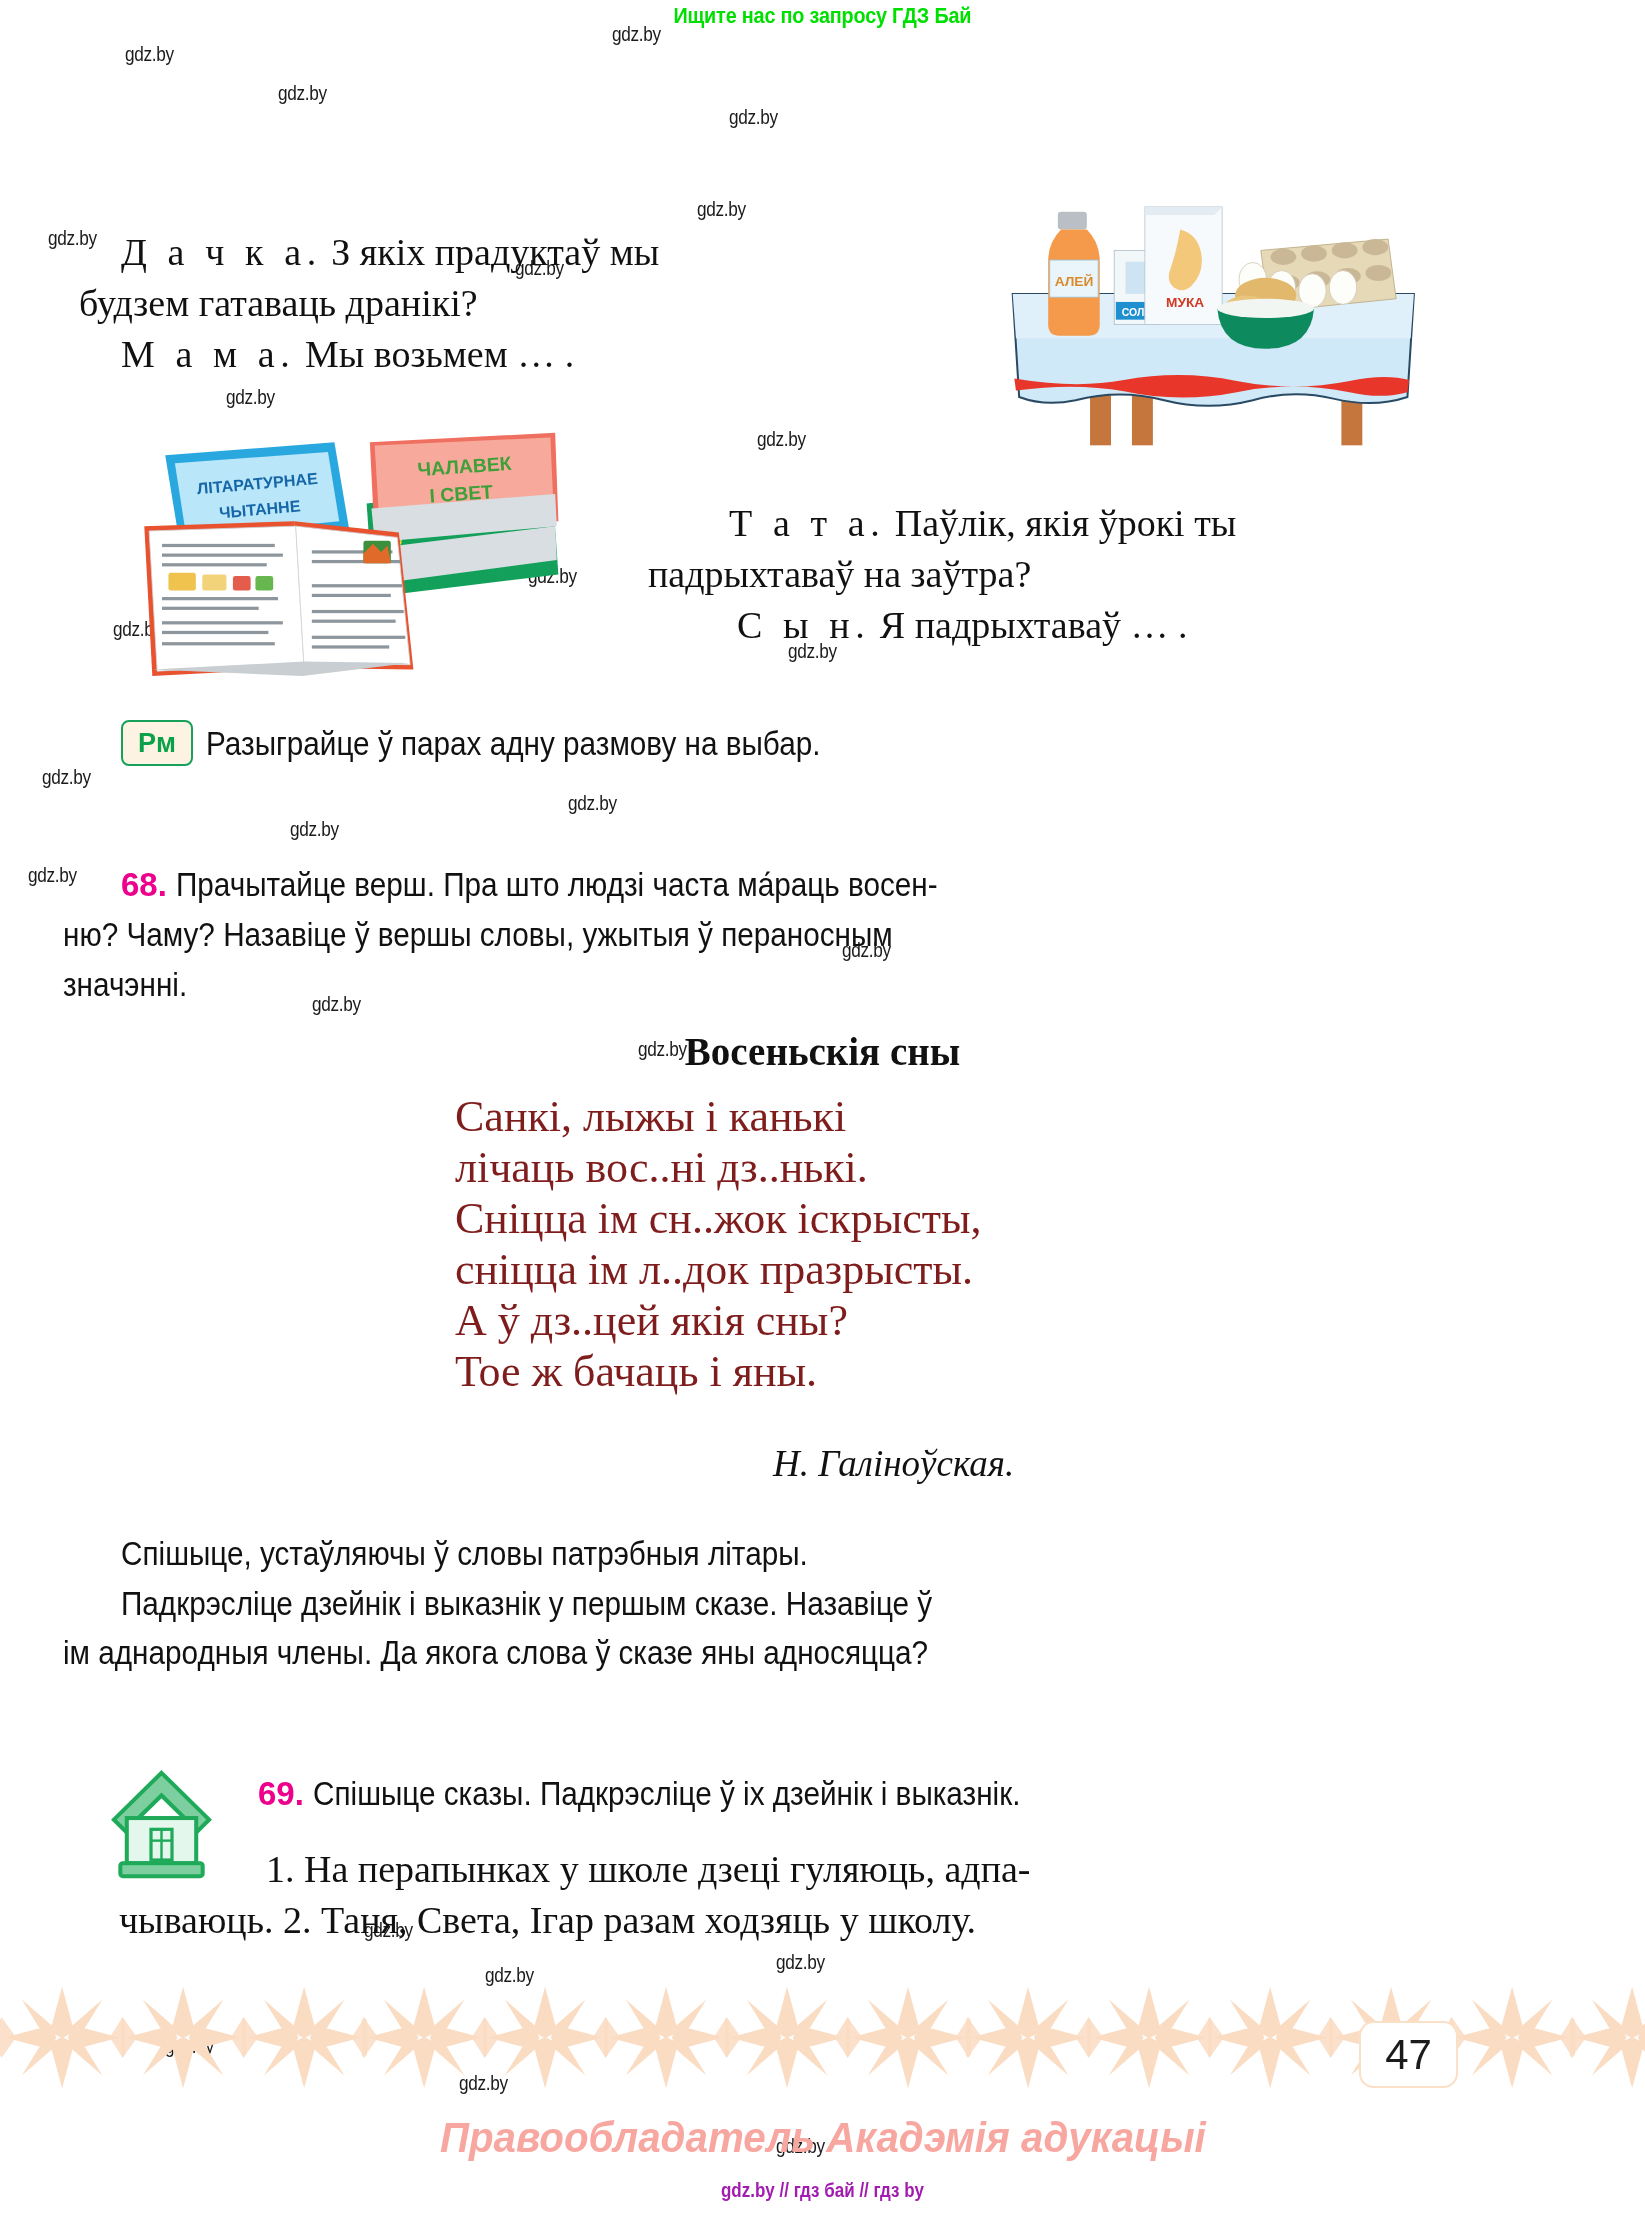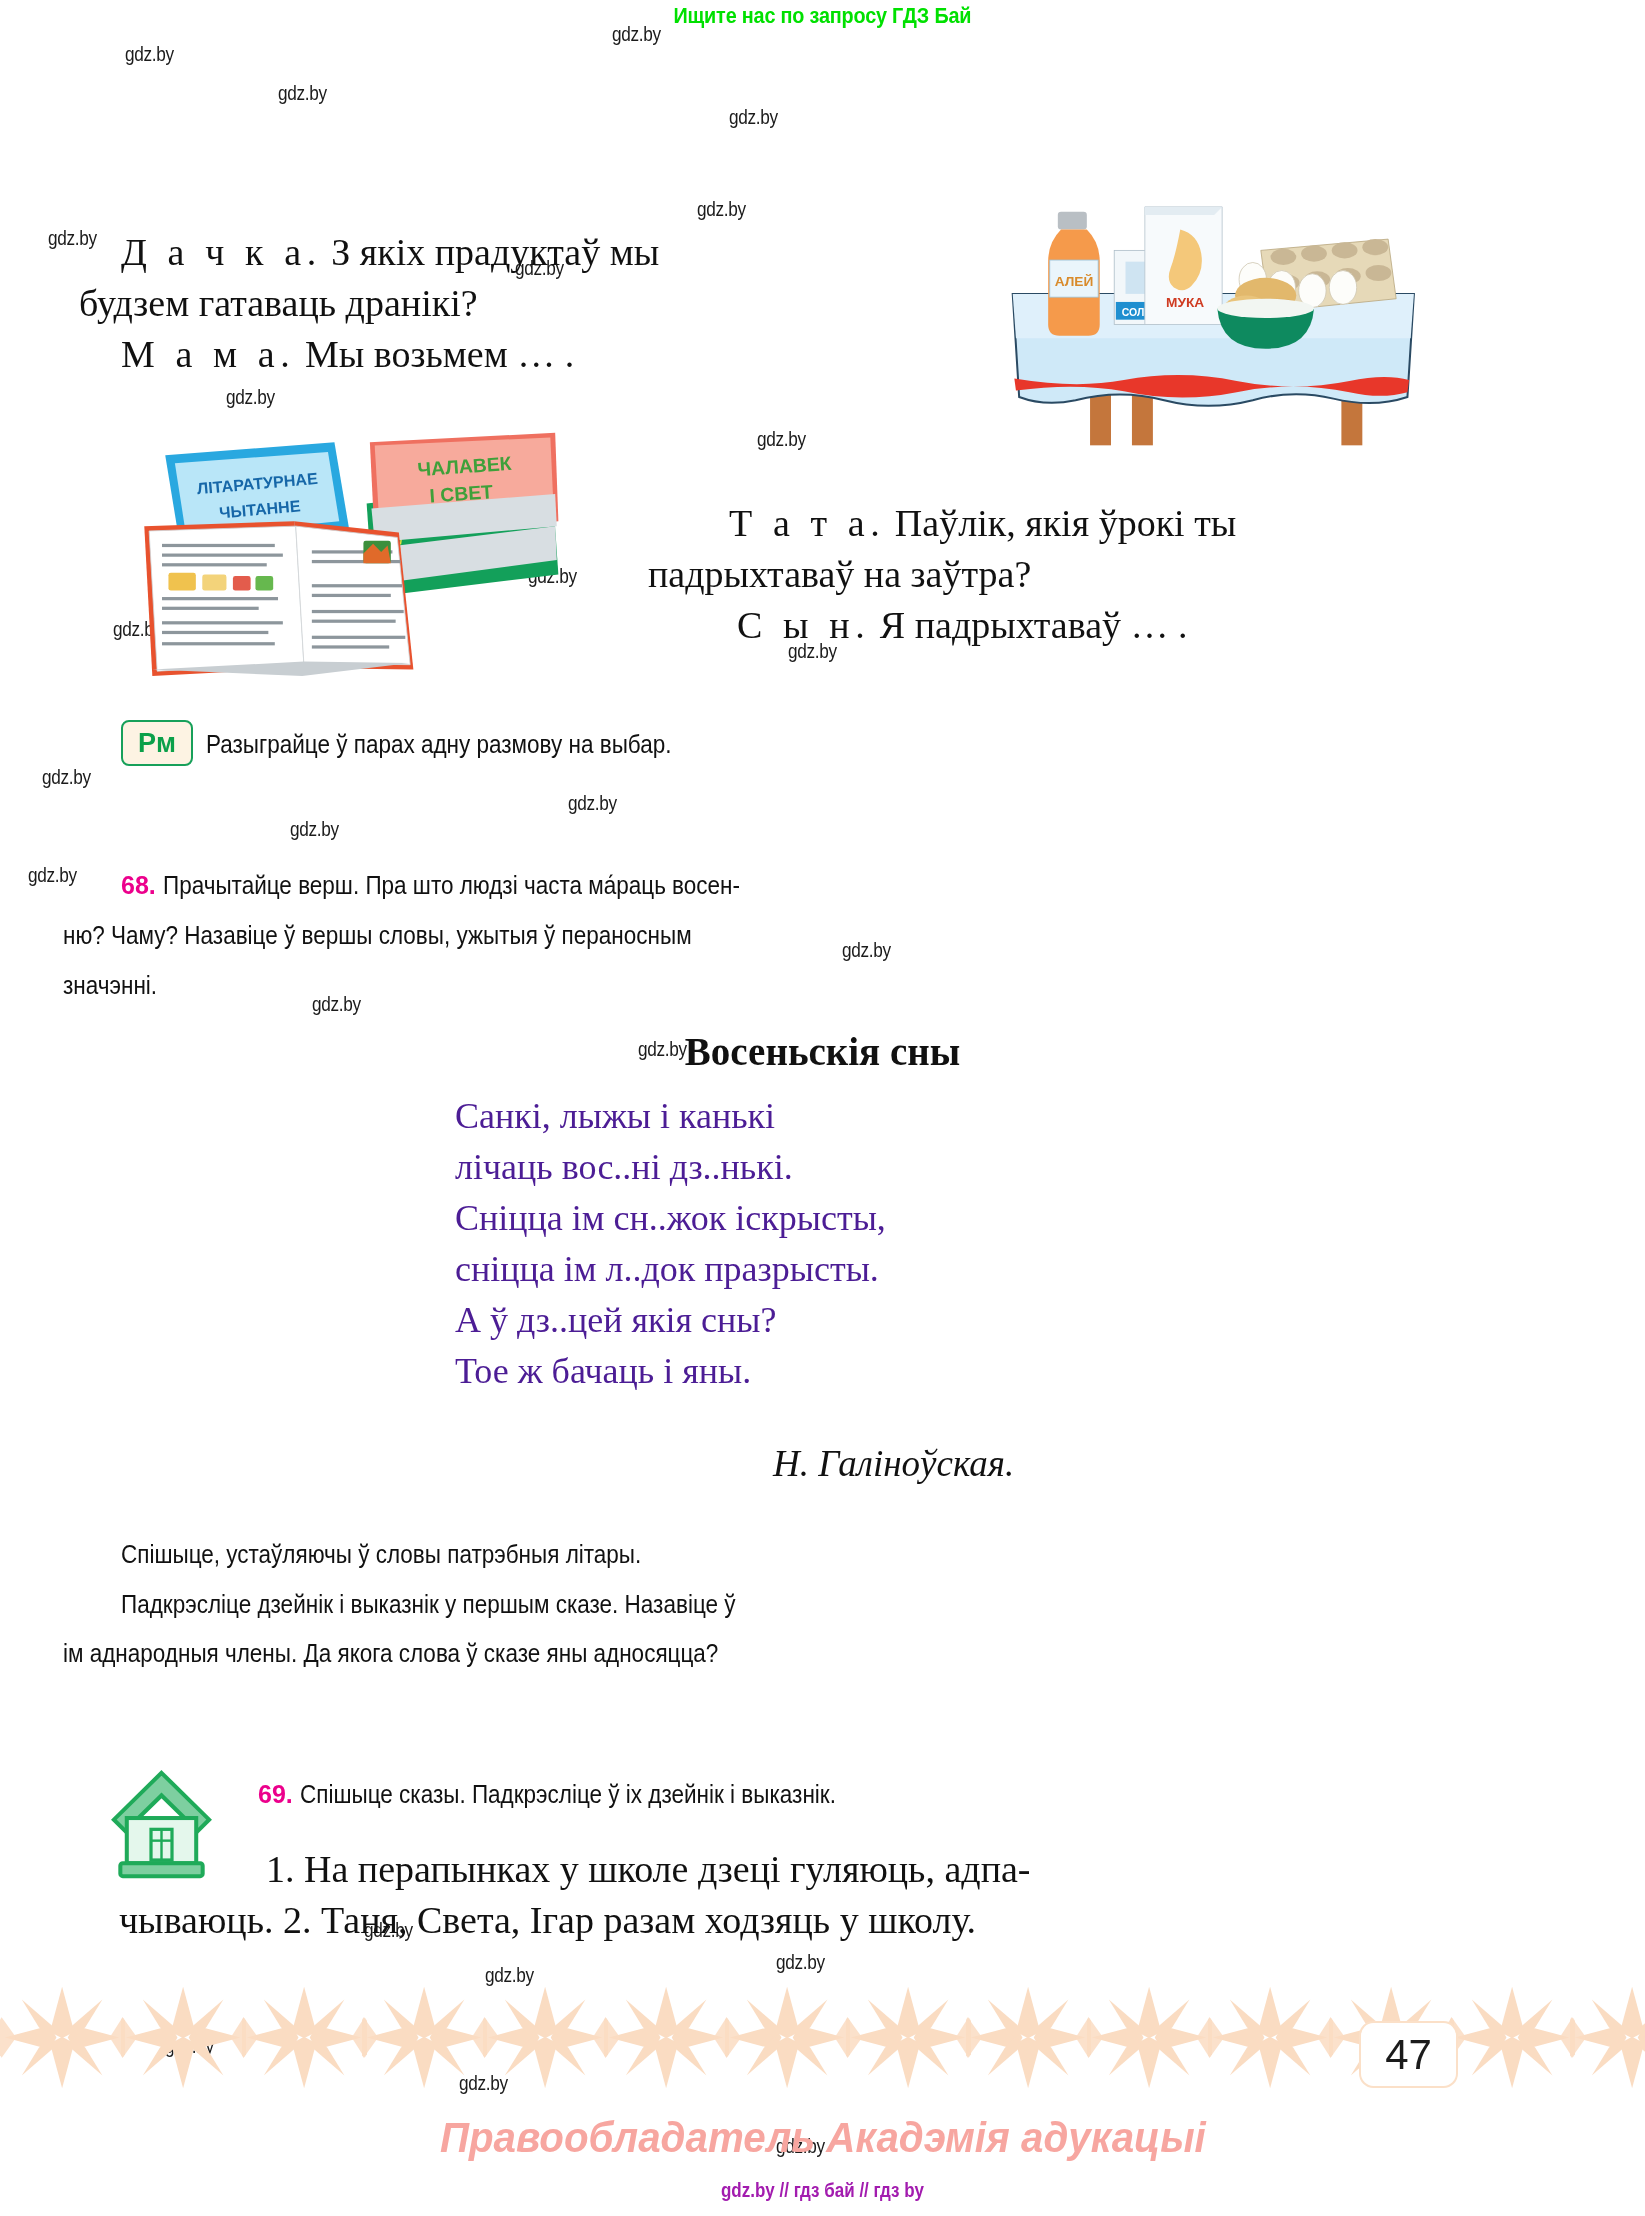--- a/index.html
+++ b/index.html
@@ -15,36 +15,36 @@
       transform:scaleX(.82);transform-origin:left center;}
   .topgreen{position:absolute;left:0;right:0;top:3.2px;text-align:center;
       color:#00e000;font-size:22px;font-weight:700;letter-spacing:-0.2px;}
   .topgreen span{display:inline-block;transform:scaleX(.9);}
   .dlg{position:absolute;font-family:"Liberation Serif",serif;color:#111;
        font-size:38px;line-height:51px;font-weight:400;}
   .sp{letter-spacing:5.6px;}
 
   
   .instr{position:absolute;font-family:"Liberation Sans",sans-serif;color:#111;
-         font-size:25px;line-height:50px;font-weight:400;}
+         font-size:33px;line-height:50px;font-weight:400;}
   .instr i{font-style:normal;display:inline-block;transform:scaleX(.9);
            transform-origin:left center;}
   .exnum{color:#ec008c;font-weight:700;}
 
   
   .rm-badge{position:absolute;left:121px;top:720px;width:68px;height:42px;
     border:2.4px solid #17a05a;border-radius:8px;background:#fdf3e3;
     display:flex;align-items:center;justify-content:center;
     color:#0ba04a;font-weight:700;font-size:27px;font-family:"Liberation Sans",sans-serif;}
 
   
   .poem-title{position:absolute;left:0;right:0;top:1029px;text-align:center;
     font-family:"Liberation Serif",serif;font-weight:700;font-size:39px;color:#111;}
   .poem{position:absolute;left:455px;top:1091px;
-    font-family:"Liberation Serif",serif;font-size:36px;line-height:51px;color:#4c1d95;}
+    font-family:"Liberation Serif",serif;font-size:44px;line-height:51px;color:#7f1d1d;}
   .poem-author{position:absolute;left:773px;top:1442px;
     font-family:"Liberation Serif",serif;font-style:italic;font-size:37px;color:#111;text-align:center;}
 
   
   .house{position:absolute;left:109px;top:1768px;width:105px;height:113px;}
 
   
   .ornament{position:absolute;left:0;top:1985px;width:1645px;height:105px;
     overflow:hidden;}
   .star{position:absolute;top:0;width:125px;height:105px;}

